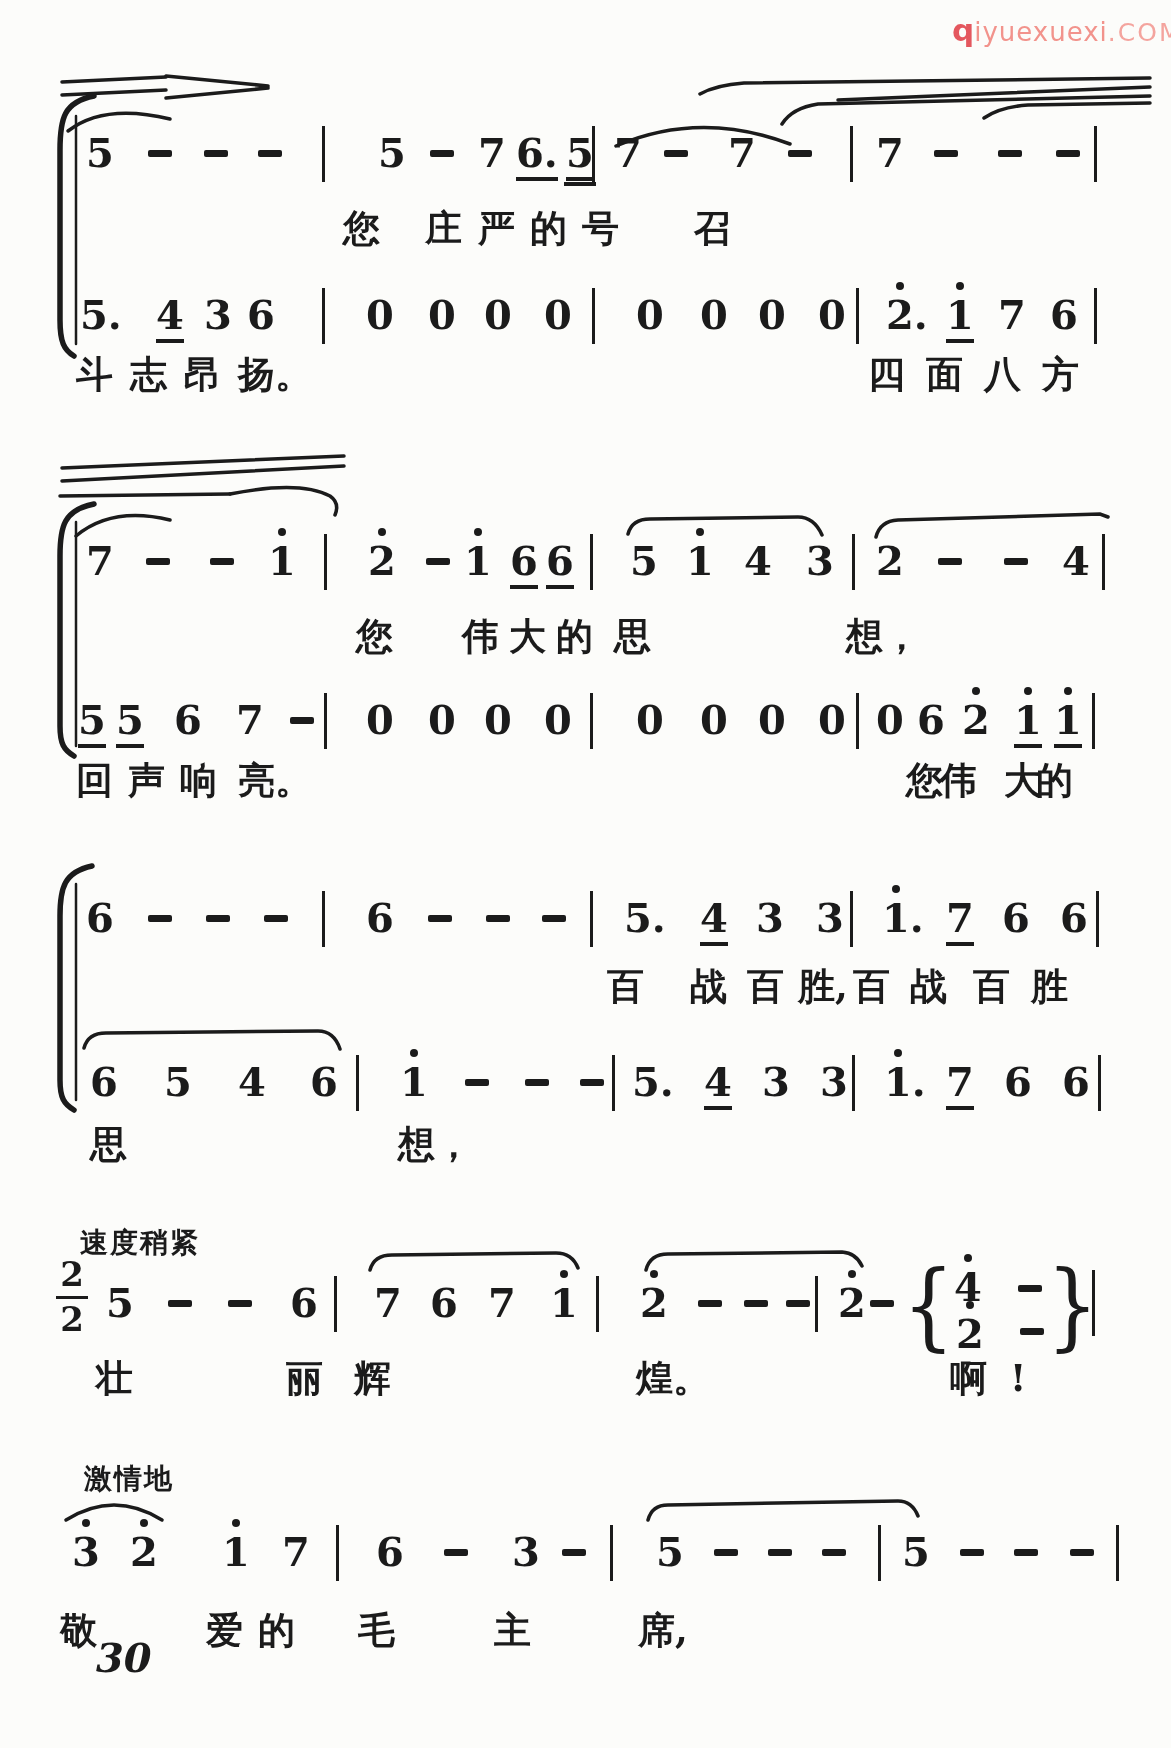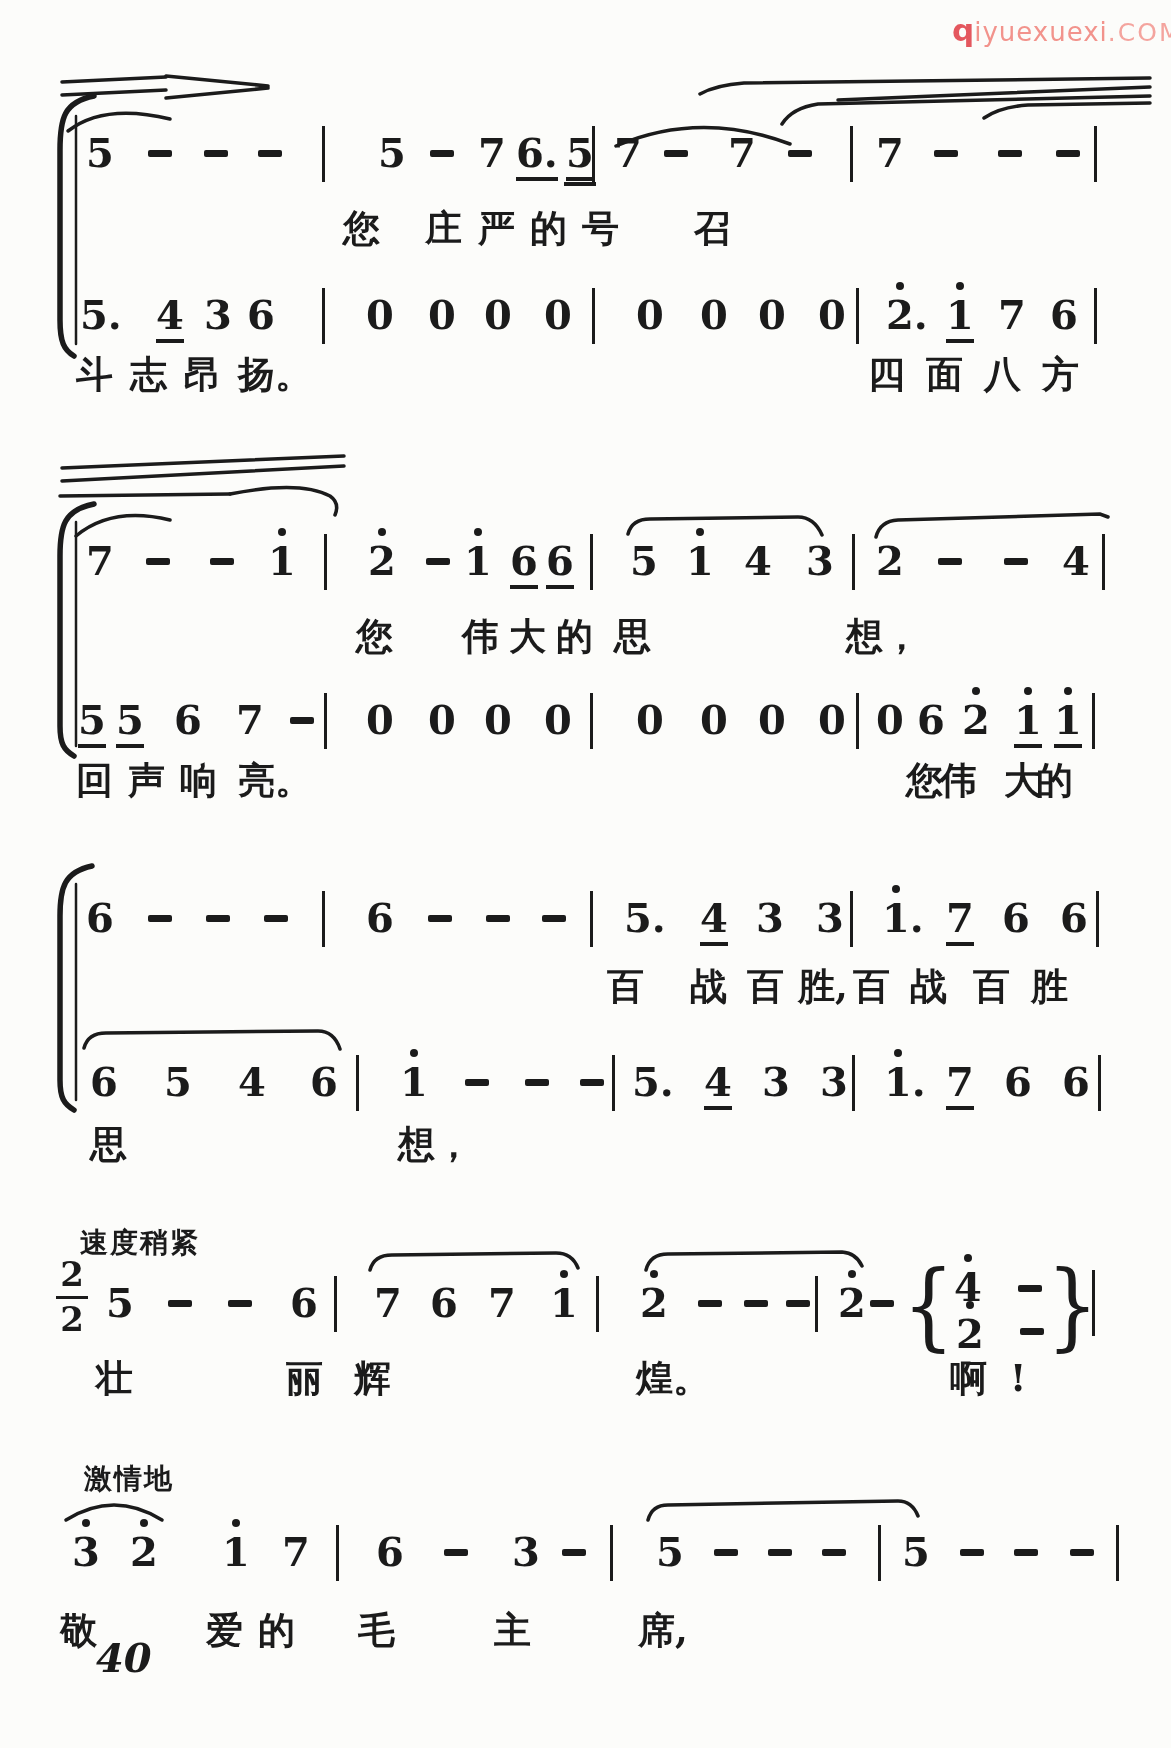--- a/index.html
+++ b/index.html
@@ -82,21 +82,21 @@
       <path d="M370,1270 Q374,1255 392,1255 L556,1253 Q572,1253 578,1268"></path>
       <path d="M646,1270 Q650,1254 668,1254 L842,1252 Q856,1253 862,1266"></path>
     </g>
 
     <g>
       <path d="M66,1520 Q114,1490 162,1520"></path>
       <path d="M648,1520 Q652,1505 668,1505 L898,1501 Q912,1501 918,1516"></path>
     </g>
   </svg>
 
-  <div class="pagenum">40</div>
+  <div class="pagenum">30</div>
 
 <div class="note" style="left: 86px; top: 133px;">5</div>
     <div class="dash" style="left: 148px; top: 150px;"></div>
     <div class="dash" style="left: 204px; top: 150px;"></div>
     <div class="dash" style="left: 258px; top: 150px;"></div>
     <div class="bar" style="left: 322px; top: 126px; height: 56px;"></div>
     <div class="note" style="left: 378px; top: 133px;">5</div>
     <div class="dash" style="left: 430px; top: 150px;"></div>
     <div class="note" style="left: 478px; top: 133px;">7</div>
     <div class="note u1 hasdot" style="left: 516px; top: 133px;">6.</div>

